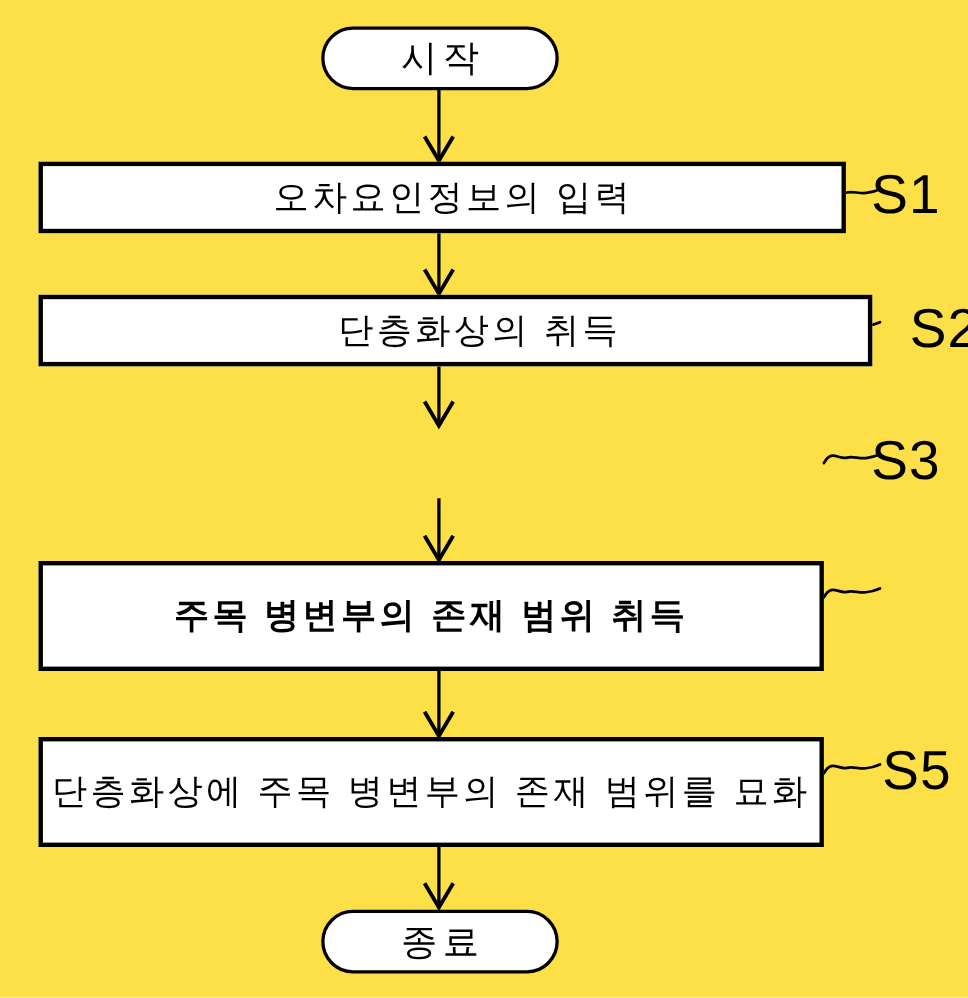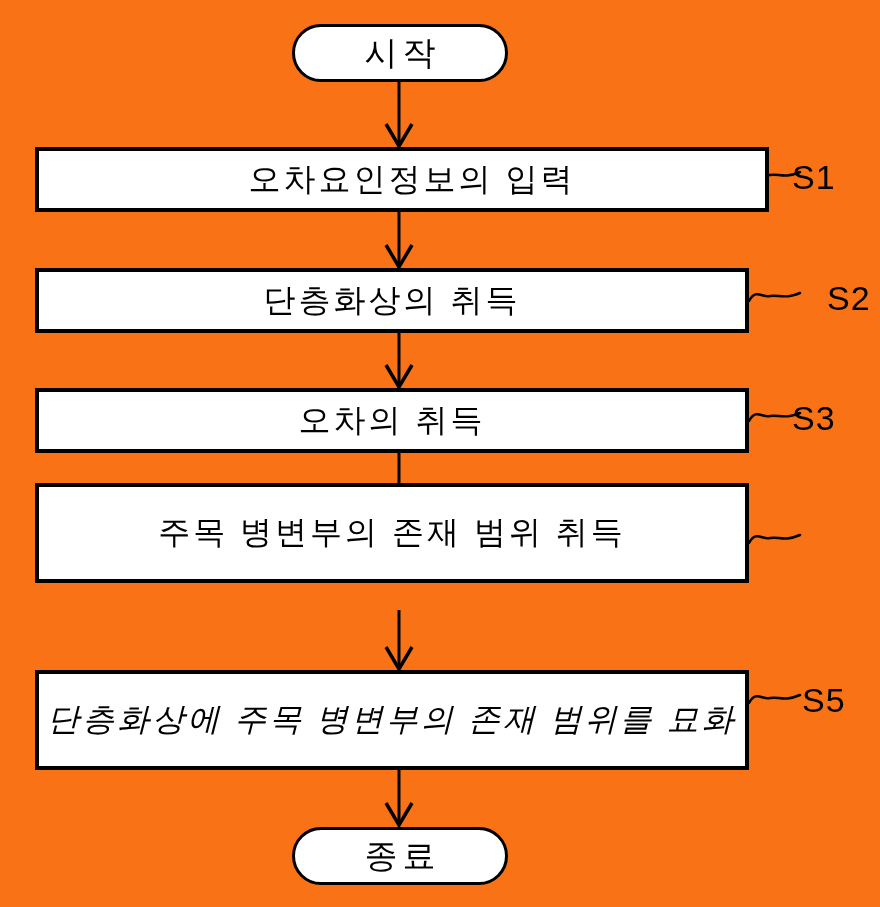--- a/index.html
+++ b/index.html
@@ -1,20 +1,20 @@
 <!DOCTYPE html>
 <html><head>
 <meta charset="utf-8">
 <style>
   html, body { margin: 0; padding: 0; background: #ffffff; }
   .canvas {
     position: relative;
     width: 880px;
     height: 907px;
-    background: #f97316;
+    background: #fde047;
     font-family: "Liberation Sans", "DejaVu Sans", sans-serif;
     color: #000000;
     overflow: hidden;
   }
   .terminator {
     position: absolute;
     left: 292px;
     width: 210px;
     height: 52px;
     border: 3px solid #000000;
@@ -36,28 +36,28 @@
     border: 4px solid #000000;
     display: flex;
     align-items: center;
     justify-content: center;
     font-size: 32px;
     letter-spacing: 3px;
     white-space: nowrap;
     background: #ffffff;
   }
   .step.p1 { top: 147px; height: 57px; padding-left: 20px; }
-  .step.p2 { top: 268px; height: 57px; }
+  .step.p2 { top: 268px; height: 57px; padding-left: 44px; }
   .step.p3 { top: 388px; height: 57px; }
-  .step.p4 { top: 483px; height: 92px; }
-  .step.p5 { top: 670px; height: 92px; font-style: italic; }
+  .step.p4 { top: 510px; height: 92px; font-weight: bold; }
+  .step.p5 { top: 670px; height: 92px; }
   .tag {
     position: absolute;
     left: 792px;
-    font-size: 34px;
+    font-size: 50px;
     line-height: 58px;
     letter-spacing: 1px;
   }
   .tag.t1 { top: 148px; }
   .tag.t2 { top: 269px; margin-left: 35px; }
   .tag.t3 { top: 389px; }
   .tag.t4 { top: 511px; }
   .tag.t5 { top: 671px; margin-left: 10px; }
   svg.overlay {
     position: absolute;
@@ -117,23 +117,20 @@
   <div class="terminator start">
     <span>시작</span>
   </div>
 
   <div class="step p1">
     <span>오차요인정보의 입력</span>
   </div>
   <div class="step p2">
     <span>단층화상의 취득</span>
   </div>
-  <div class="step p3">
-    <span>오차의 취득</span>
-  </div>
   <div class="step p4">
     <span>주목 병변부의 존재 범위 취득</span>
   </div>
   <div class="step p5">
     <span>단층화상에 주목 병변부의 존재 범위를 묘화</span>
   </div>
 
   <div class="tag t1">S1</div>
   <div class="tag t2">S2</div>
   <div class="tag t3">S3</div>

